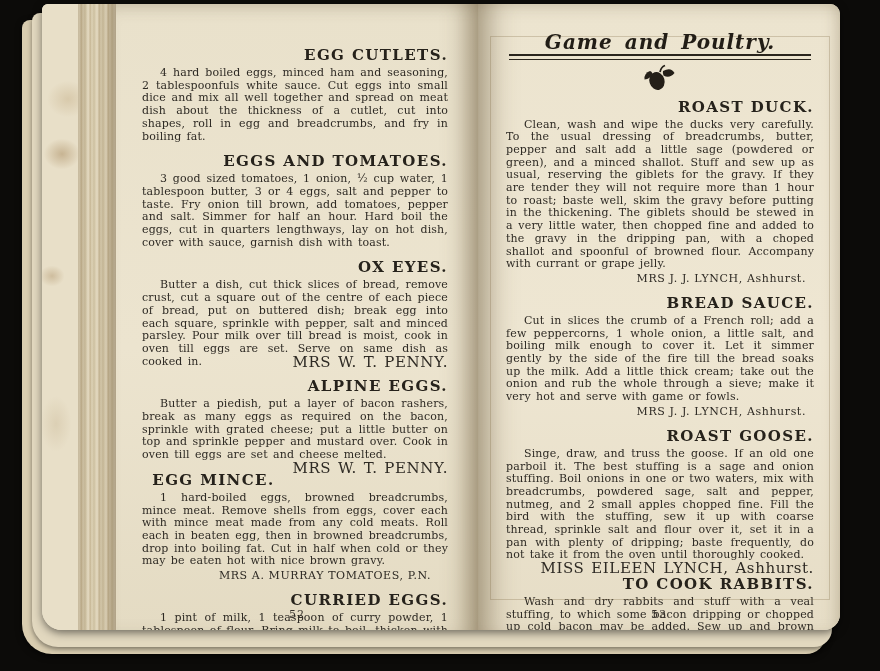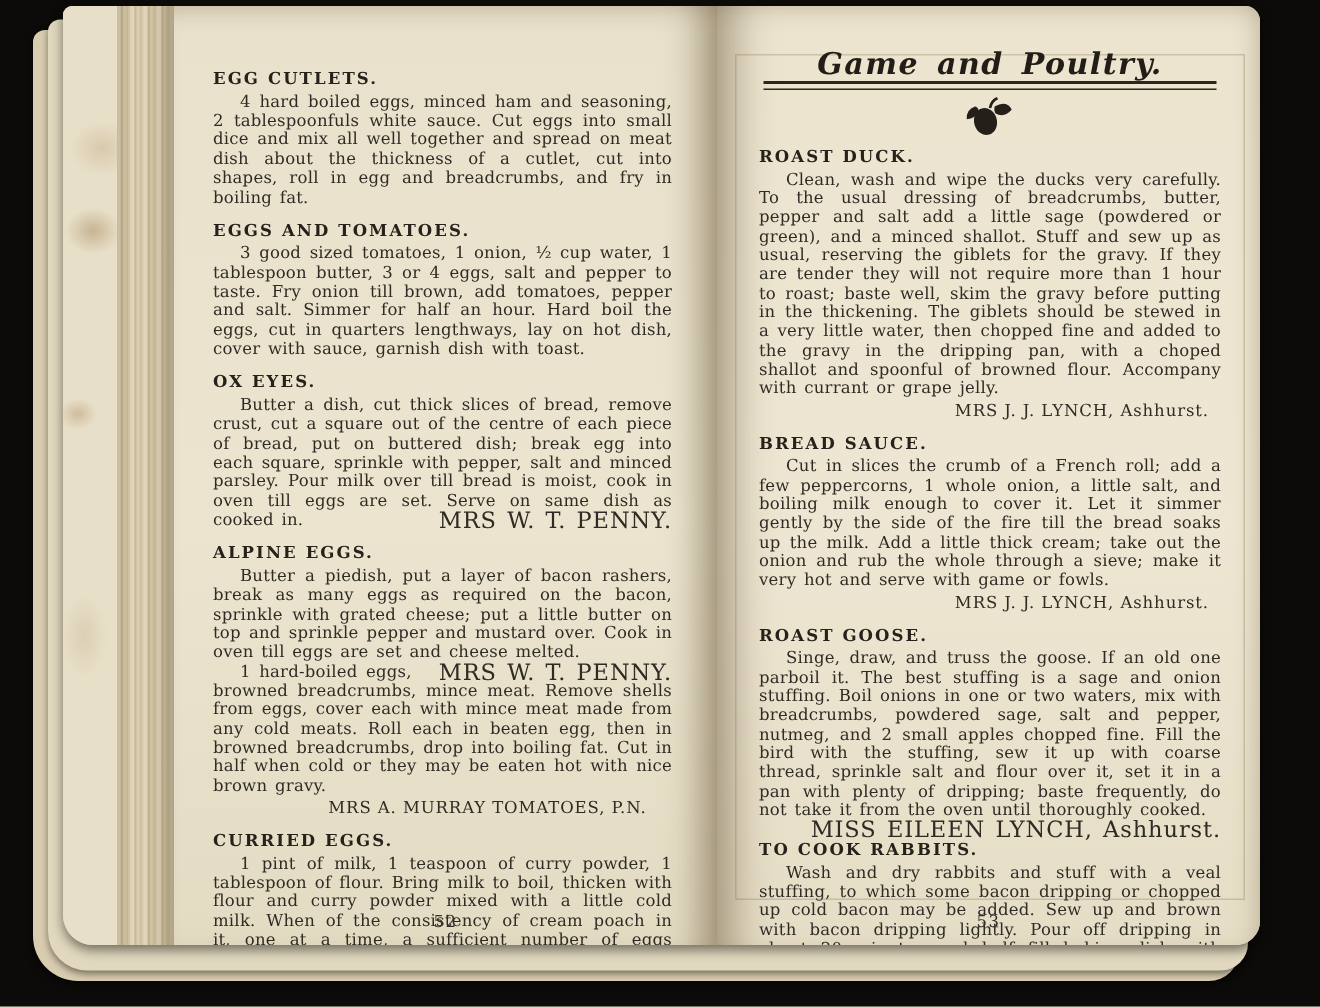--- a/index.html
+++ b/index.html
@@ -47,22 +47,22 @@
     background:linear-gradient(180deg,#ece4cf 0%,#eee6d2 55%,#e6ddc6 100%);
     box-shadow:inset 32px 0 28px -22px rgba(92,74,44,.5), inset -14px 0 16px -12px rgba(92,74,44,.28), inset 0 14px 18px -14px rgba(92,74,44,.25);
   }
   .ghost-border{
     position:absolute;left:12px;right:10px;top:32px;bottom:30px;
     border:1px solid rgba(125,105,65,.28);
     pointer-events:none;
   }
   .recipe-title{
     margin:9px 0 3px;
-    text-align:left;
-    font-size:11px;font-weight:bold;letter-spacing:1.4px;
+    text-align:right;
+    font-size:15px;font-weight:bold;letter-spacing:1.4px;
     color:#26221b;
   }
   .recipe:first-of-type .recipe-title{margin-top:0;}
   .recipe-body{
     margin:0;
     font-size:11px;line-height:12.7px;
     text-align:justify;text-indent:18px;
     word-spacing:1.5px;letter-spacing:.15px;
   }
   .credit-inline{float:right;font-size:15px;letter-spacing:.6px;}
@@ -120,20 +120,21 @@
 
       <section class="recipe">
         <h3 class="recipe-title">ALPINE EGGS.</h3>
         <p class="recipe-body">
           <span>Butter a piedish, put a layer of bacon rashers, break as many eggs as required on the bacon, sprinkle with grated cheese; put a little butter on top and sprinkle pepper and mustard over. Cook in oven till eggs are set and cheese melted.</span>
           <span class="credit-inline">MRS W. T. PENNY.</span>
         </p>
       </section>
 
       <section class="recipe">
+        <h3 class="recipe-title">EGG MINCE.</h3>
         <p class="recipe-body">1 hard-boiled eggs, browned breadcrumbs, mince meat. Remove shells from eggs, cover each with mince meat made from any cold meats. Roll each in beaten egg, then in browned breadcrumbs, drop into boiling fat. Cut in half when cold or they may be eaten hot with nice brown gravy.</p>
         <div class="credit-line centered">MRS A. MURRAY TOMATOES, P.N.</div>
       </section>
 
       <section class="recipe">
         <h3 class="recipe-title">CURRIED EGGS.</h3>
         <p class="recipe-body">1 pint of milk, 1 teaspoon of curry powder, 1 tablespoon of flour. Bring milk to boil, thicken with flour and curry powder mixed with a little cold milk. When of the consistency of cream poach in it, one at a time, a sufficient number of eggs required. When cooked transfer carefully to hot buttered toast, arrange on a hot dish and pour the sauce over.</p>
 
       </section>
 

